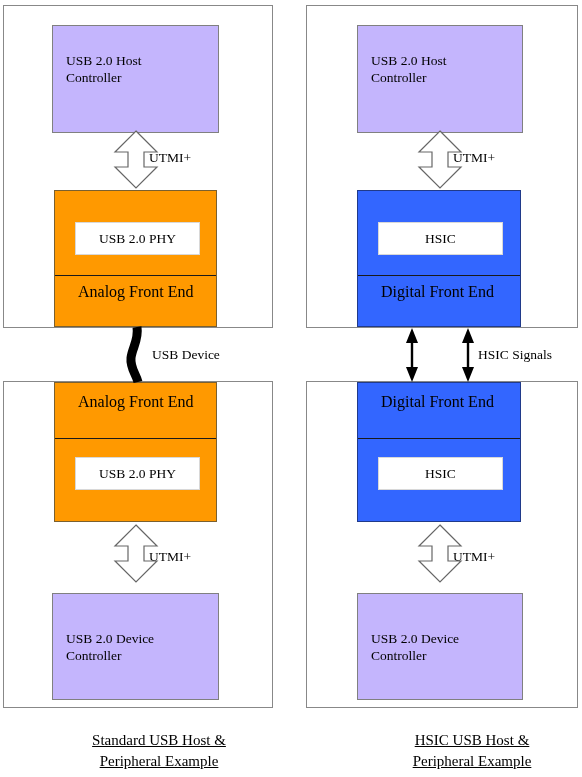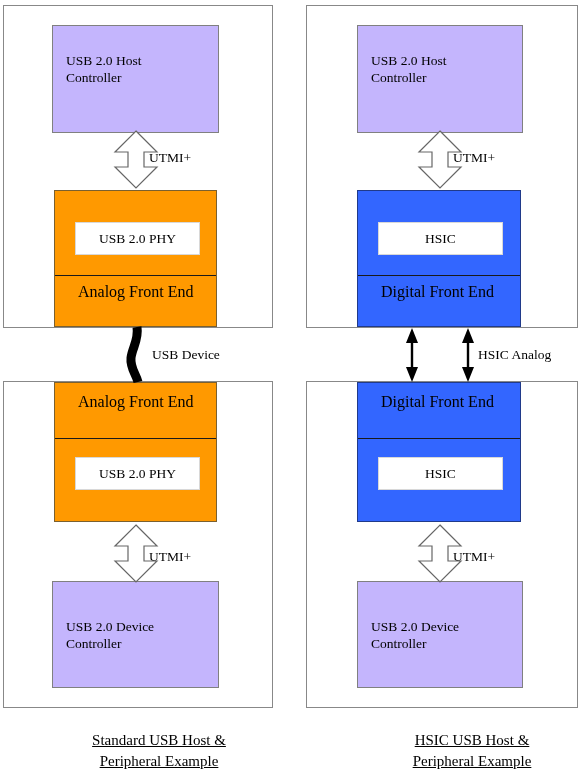--- a/index.html
+++ b/index.html
@@ -36,21 +36,21 @@
     position: absolute;
     box-sizing: border-box;
     border: 1px solid #808080;
     background: #c4b5fd;
     padding: 26px 0 0 13px;
     font-size: 13.5px;
     line-height: 17px;
     text-align: left;
   }
   .plainbox.ctr-top { padding-top: 26px; }
-  .plainbox.ctr-bot { padding-top: 36px; }
+  .plainbox.ctr-bot { padding-top: 36px; margin-top: 12px; }
 
   
   .stack {
     position: absolute;
     box-sizing: border-box;
     border: 1px solid #7a6030;
     padding-left: 40px;
   }
   .stack.blue { border-color: #203a8a; }
   .band-label {
@@ -163,21 +163,21 @@
   <div class="sidelabel" style="left:453px; top:150px;">UTMI+</div>
 
   <div class="stack blue" style="left:357px; top:190px; width:164px; height:137px; background:#3366FF;">
     <div class="chip" style="left:20px; top:31px; width:125px; height:33px;">
       <span>HSIC</span>
     </div>
     <div class="divider" style="top:84px;"></div>
     <div class="band-label" style="top:93px;">Digital Front End</div>
   </div>
 
-  <div class="sidelabel" style="left:478px; top:347px;">HSIC Analog</div>
+  <div class="sidelabel" style="left:478px; top:347px;">HSIC Signals</div>
 
   <div class="container" style="left:306px; top:381px; width:272px; height:327px;"></div>
 
   <div class="stack blue" style="left:357px; top:382px; width:164px; height:140px; background:#3366FF;">
     <div class="band-label" style="top:11px;">Digital Front End</div>
     <div class="divider" style="top:55px;"></div>
     <div class="chip" style="left:20px; top:74px; width:125px; height:33px;">
       <span>HSIC</span>
     </div>
   </div>

